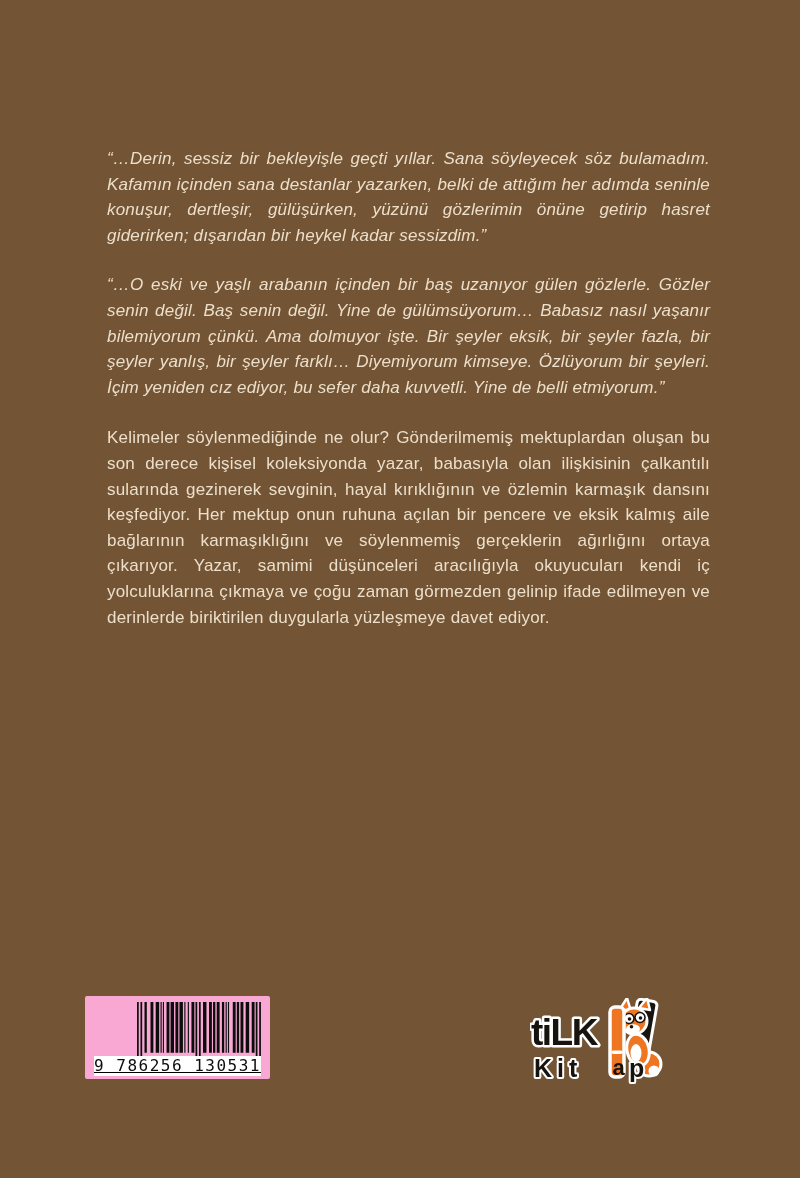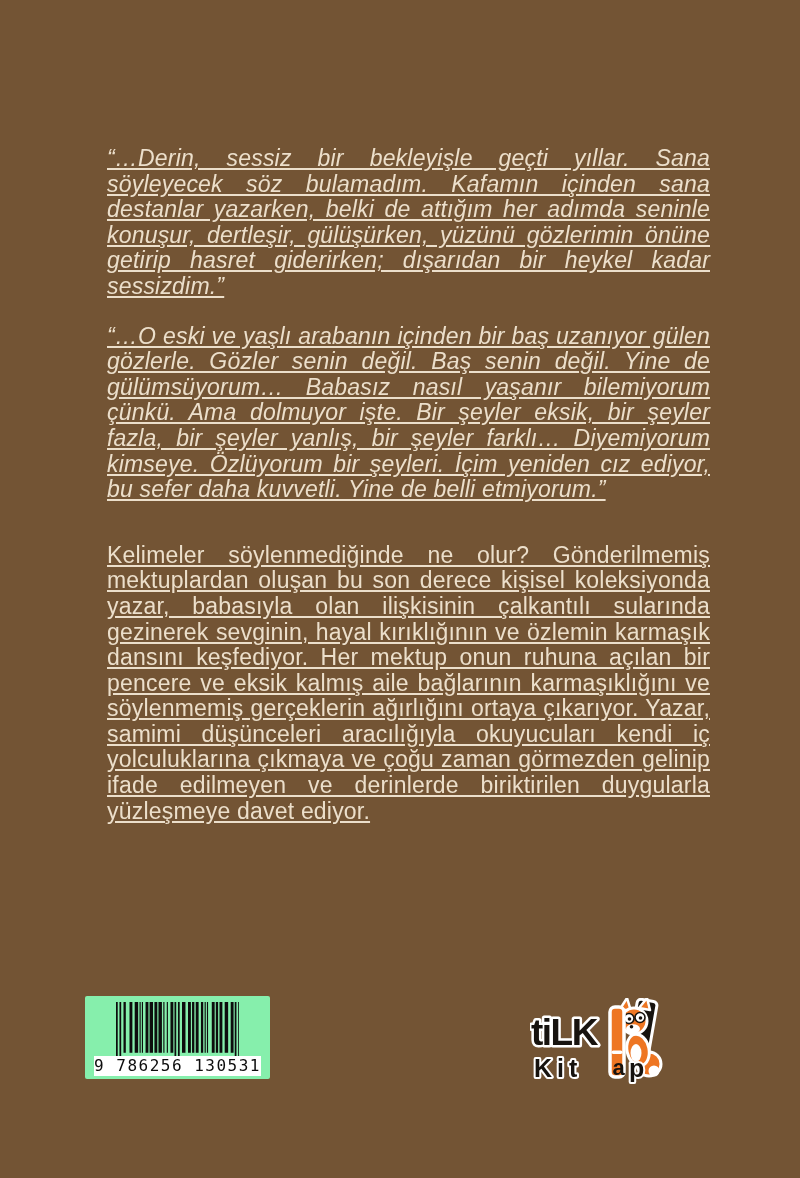--- a/index.html
+++ b/index.html
@@ -13,42 +13,42 @@
     background: #735434;
     overflow: hidden;
     font-family: "Liberation Sans", sans-serif;
   }
   .text-block {
     position: absolute;
     left: 107px;
     top: 146px;
     width: 603px;
     color: #ECDFCB;
-    font-size: 23px;
+    font-size: 17px;
     line-height: 25.6px;
     text-align: justify;
     letter-spacing: 0.2px;
-    text-decoration: underline;
   }
   .text-block p { margin: 0 0 24px 0; }
   .text-block p.quote { font-style: italic; }
-  .text-block p.description { font-style: normal; margin-top: 40px; }
+  .text-block p.description { font-style: normal; margin-top: 25px; }
   .barcode-box {
     position: absolute;
     left: 85px;
     top: 996px;
     width: 185px;
     height: 83px;
-    background: #86efac;
+    background: #f9a8d4;
     border-radius: 2px;
     box-sizing: border-box;
     padding: 6px 9px 3px 9px;
     display: flex;
     flex-direction: column;
-    align-items: center;
+    align-items: flex-end;
+    text-decoration: underline;
   }
   .barcode-bars-wrap { flex: 1 1 auto; height: 52px; }
   .barcode-bars-wrap svg { width: 100%; height: 100%; display: block; fill: #0d0d0d; }
   .barcode-number {
     flex: 0 0 auto;
     height: 20px;
     margin-top: -6px;
     background: transparent;
     color: #0d0d0d;
     font-family: "DejaVu Sans Mono", "Liberation Mono", monospace;

